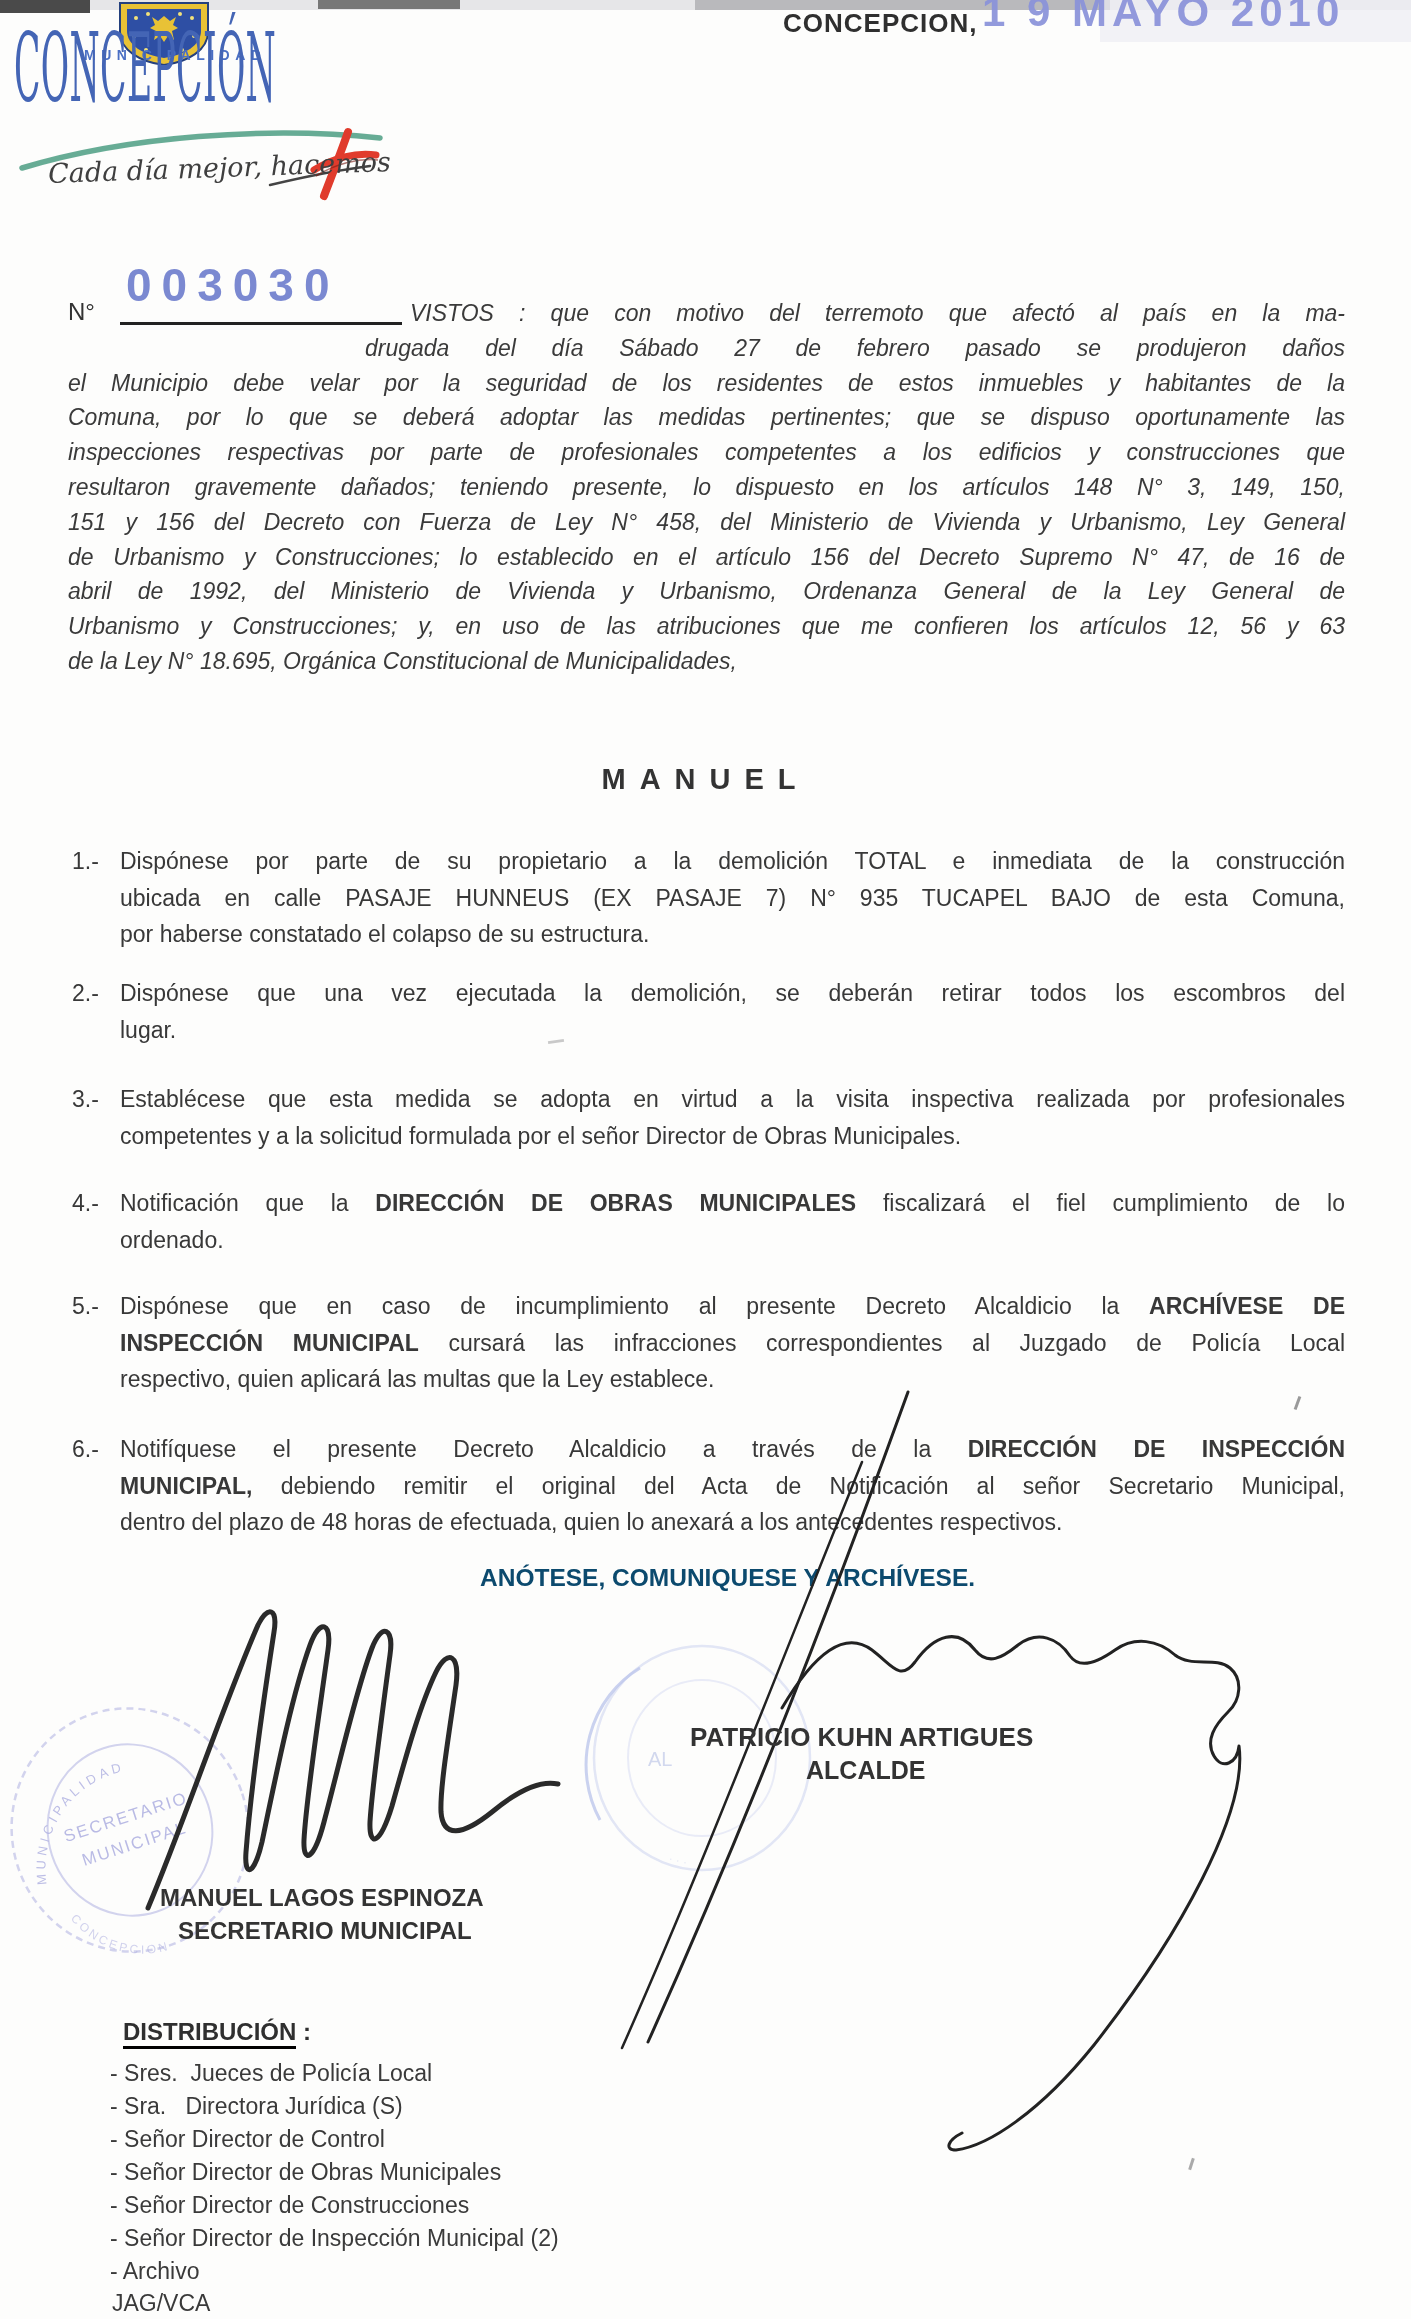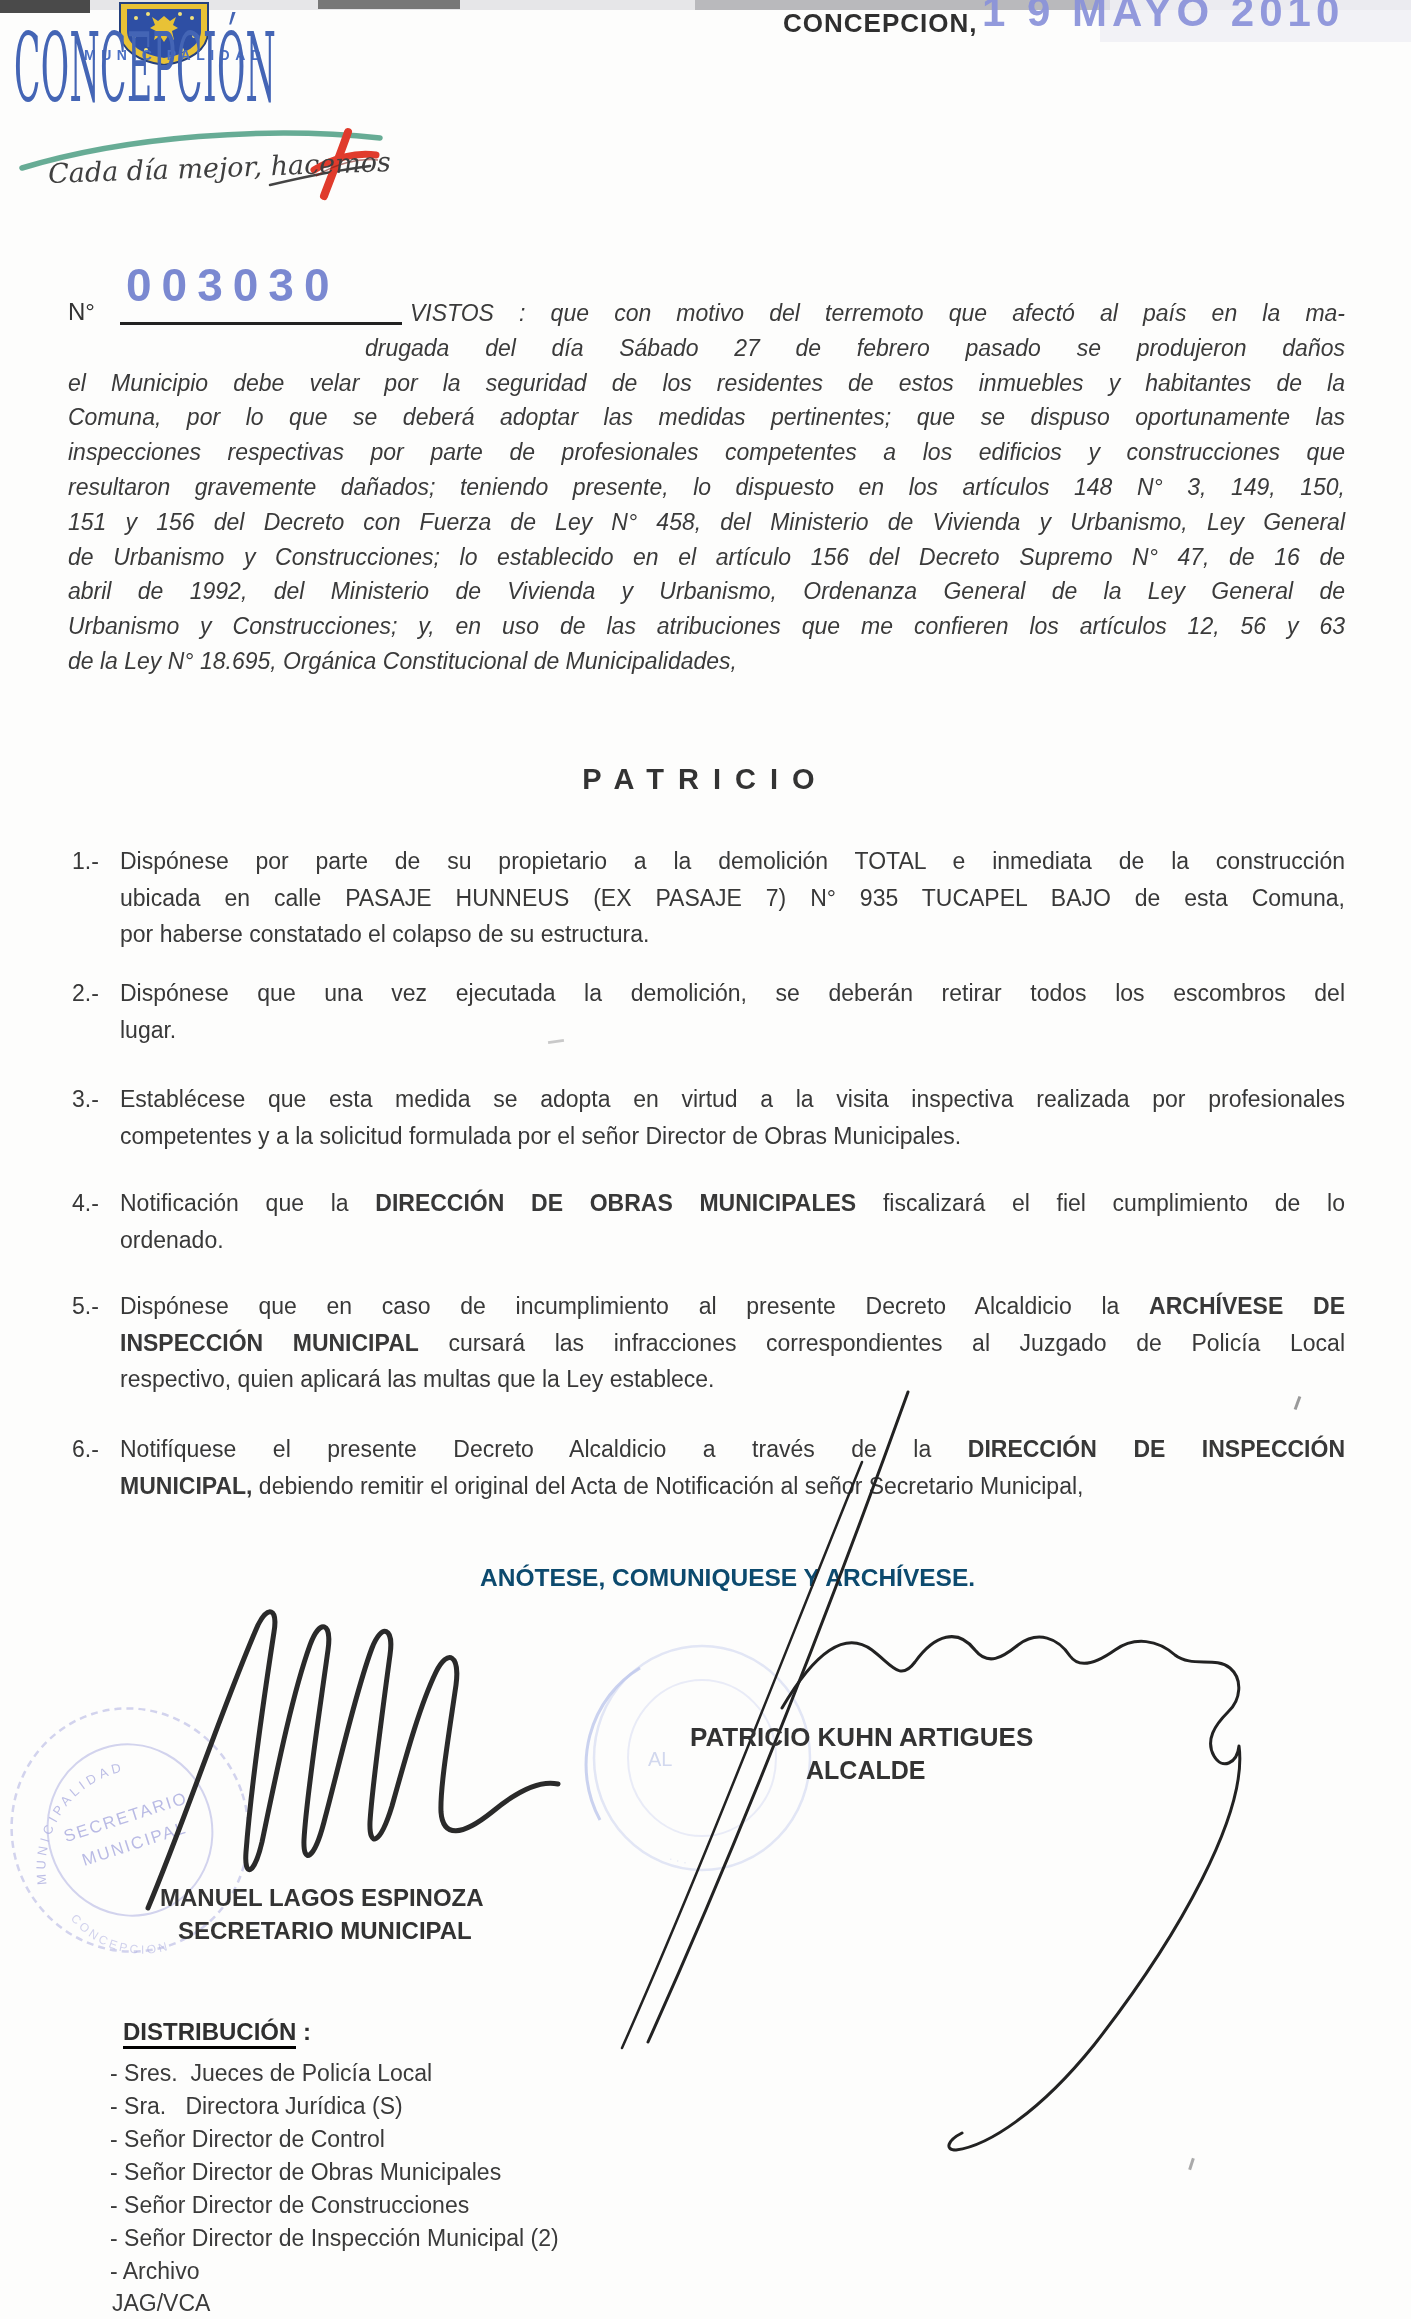--- a/index.html
+++ b/index.html
@@ -140,21 +140,21 @@
       <div class="vline">Comuna, por lo que se deberá adoptar las medidas pertinentes; que se dispuso oportunamente las</div>
       <div class="vline">inspecciones respectivas por parte de profesionales competentes a los edificios y construcciones que</div>
       <div class="vline">resultaron gravemente dañados; teniendo presente, lo dispuesto en los artículos 148 N° 3, 149, 150,</div>
       <div class="vline">151 y 156 del Decreto con Fuerza de Ley N° 458, del Ministerio de Vivienda y Urbanismo, Ley General</div>
       <div class="vline">de Urbanismo y Construcciones; lo establecido en el artículo 156 del Decreto Supremo N° 47, de 16 de</div>
       <div class="vline">abril de 1992, del Ministerio de Vivienda y Urbanismo, Ordenanza General de la Ley General de</div>
       <div class="vline">Urbanismo y Construcciones; y, en uso de las atribuciones que me confieren los artículos 12, 56 y 63</div>
       <div class="vline">de la Ley N° 18.695, Orgánica Constitucional de Municipalidades,</div>
     </div>
 
-  <div class="decreto">PATRICIO</div>
+  <div class="decreto">MANUEL</div>
 
   <div id="items">
       <div class="decree-item">
         <span class="num">1.-</span>
         <div class="itext">
           <div class="iline"><span>Dispónese por parte de su propietario a la demolición TOTAL e inmediata de la construcción</span></div>
           <div class="iline"><span>ubicada en calle PASAJE HUNNEUS (EX PASAJE 7) N° 935 TUCAPEL BAJO de esta Comuna,</span></div>
           <div class="iline"><span>por haberse constatado el colapso de su estructura.</span></div>
         </div>
       </div>
@@ -185,20 +185,21 @@
           <div class="iline"><span>Dispónese que en caso de incumplimiento al presente Decreto Alcaldicio la </span><span class="b">ARCHÍVESE DE</span></div>
           <div class="iline"><span class="b">INSPECCIÓN MUNICIPAL</span><span> cursará las infracciones correspondientes al Juzgado de Policía Local</span></div>
           <div class="iline"><span>respectivo, quien aplicará las multas que la Ley establece.</span></div>
         </div>
       </div>
       <div class="decree-item">
         <span class="num">6.-</span>
         <div class="itext">
           <div class="iline"><span>Notifíquese el presente Decreto Alcaldicio a través de la </span><span class="b">DIRECCIÓN DE INSPECCIÓN</span></div>
           <div class="iline"><span class="b">MUNICIPAL,</span><span> debiendo remitir el original del Acta de Notificación al señor Secretario Municipal,</span></div>
+          <div class="iline"><span>dentro del plazo de 48 horas de efectuada, quien lo anexará a los antecedentes respectivos.</span></div>
         </div>
       </div>
     </div>
 
   <div class="closing">ANÓTESE, COMUNIQUESE Y ARCHÍVESE.</div>
 
   <svg class="sig-svg" width="1411" height="2319" viewBox="0 0 1411 2319">
 
     <g transform="rotate(-18 130 1830)" opacity="0.8">
       <ellipse cx="130" cy="1830" rx="118" ry="122" fill="none" stroke="#9a9cda" stroke-width="2.5" stroke-dasharray="7 5" opacity=".55"></ellipse>

